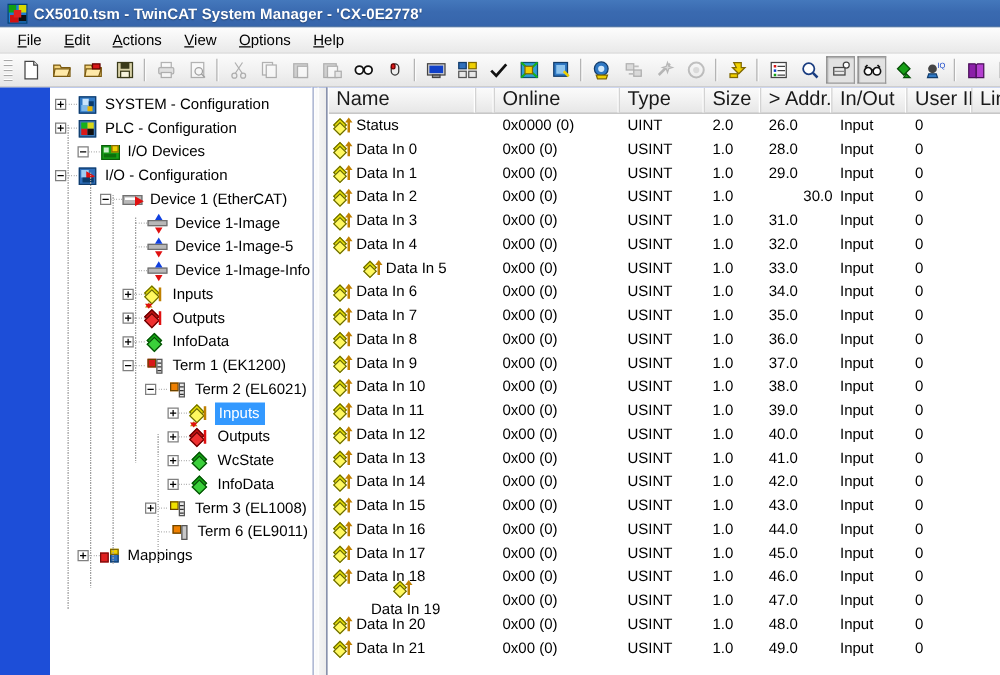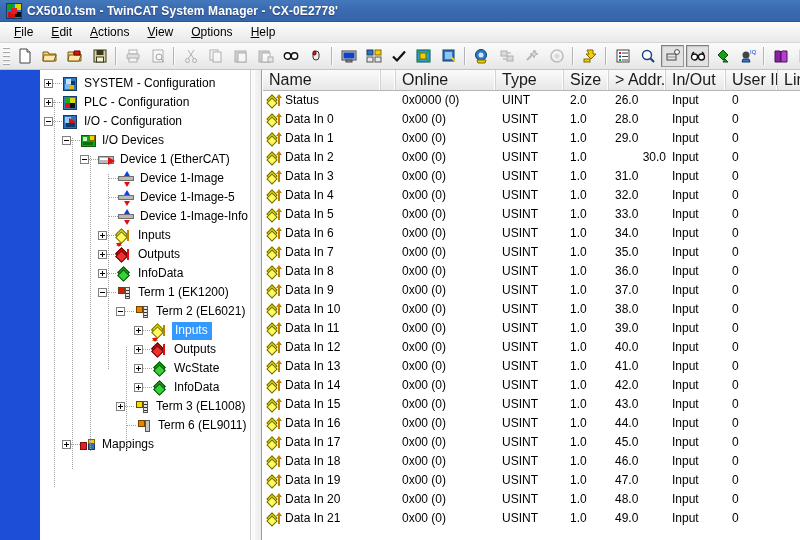--- a/index.html
+++ b/index.html
@@ -594,44 +594,44 @@
             <span class="ic i-plc">
               <i class="ic d1"></i>
               <i class="ic d2"></i>
               <i class="ic d3"></i>
               <i class="ic d4"></i>
             </span>
           </span>
           <span class="tlabel">PLC - Configuration</span>
         </div>
         <div class="tnode">
+          <span class="tindent" style="width: 22px;"></span>
+          <span class="texp"></span>
+          <span class="tdots"></span>
+          <span class="ticon">
+            <span class="ic i-iodev">
+              <i class="ic d1"></i>
+              <i class="ic d2"></i>
+              <i class="ic d3"></i>
+            </span>
+          </span>
+          <span class="tlabel">I/O Devices</span>
+        </div>
+        <div class="tnode">
           <span class="tindent" style="width: 4px;"></span>
           <span class="texp"></span>
           <span class="tdots"></span>
           <span class="ticon">
             <span class="ic i-io">
               <i class="ic d1"></i>
               <i class="ic d2"></i>
               <i class="ic d3"></i>
             </span>
           </span>
           <span class="tlabel">I/O - Configuration</span>
-        </div>
-        <div class="tnode">
-          <span class="tindent" style="width: 22px;"></span>
-          <span class="texp"></span>
-          <span class="tdots"></span>
-          <span class="ticon">
-            <span class="ic i-iodev">
-              <i class="ic d1"></i>
-              <i class="ic d2"></i>
-              <i class="ic d3"></i>
-            </span>
-          </span>
-          <span class="tlabel">I/O Devices</span>
         </div>
         <div class="tnode">
           <span class="tindent" style="width: 40px;"></span>
           <span class="texp"></span>
           <span class="tdots"></span>
           <span class="ticon">
             <span class="ic i-dev">
               <i class="ic d1"></i>
               <i class="ic d2"></i>
             </span>
@@ -946,21 +946,21 @@
             <div class="lv-td" style="width: 15px;"></div>
             <div class="lv-td" style="width: 100px;">0x00 (0)</div>
             <div class="lv-td" style="width: 68px;">USINT</div>
             <div class="lv-td" style="width: 45px;">1.0</div>
             <div class="lv-td" style="width: 57px;">32.0</div>
             <div class="lv-td" style="width: 60px;">Input</div>
             <div class="lv-td" style="width: 52px;">0</div>
             <div class="lv-td" style="width: 50px;"></div>
           </div>
           <div class="lv-row">
-            <div class="lv-td name" style="width: 118px;">
+            <div class="lv-td name" style="width: 118px; justify-content: center;">
               <span class="rowicon">
                 <span class="dA"></span>
                 <span class="dB"></span>
                 <span class="ar"></span>
                 <span class="arh"></span>
               </span>
               <span>Data In 5</span>
             </div>
             <div class="lv-td" style="width: 15px;"></div>
             <div class="lv-td" style="width: 100px;">0x00 (0)</div>
@@ -1212,21 +1212,21 @@
             <div class="lv-td" style="width: 15px;"></div>
             <div class="lv-td" style="width: 100px;">0x00 (0)</div>
             <div class="lv-td" style="width: 68px;">USINT</div>
             <div class="lv-td" style="width: 45px;">1.0</div>
             <div class="lv-td" style="width: 57px;">46.0</div>
             <div class="lv-td" style="width: 60px;">Input</div>
             <div class="lv-td" style="width: 52px;">0</div>
             <div class="lv-td" style="width: 50px;"></div>
           </div>
           <div class="lv-row">
-            <div class="lv-td name" style="width: 118px;">
+            <div class="lv-td name" style="width: 118px; flex-direction: column;">
               <span class="rowicon">
                 <span class="dA"></span>
                 <span class="dB"></span>
                 <span class="ar"></span>
                 <span class="arh"></span>
               </span>
               <span>Data In 19</span>
             </div>
             <div class="lv-td" style="width: 15px;"></div>
             <div class="lv-td" style="width: 100px;">0x00 (0)</div>

